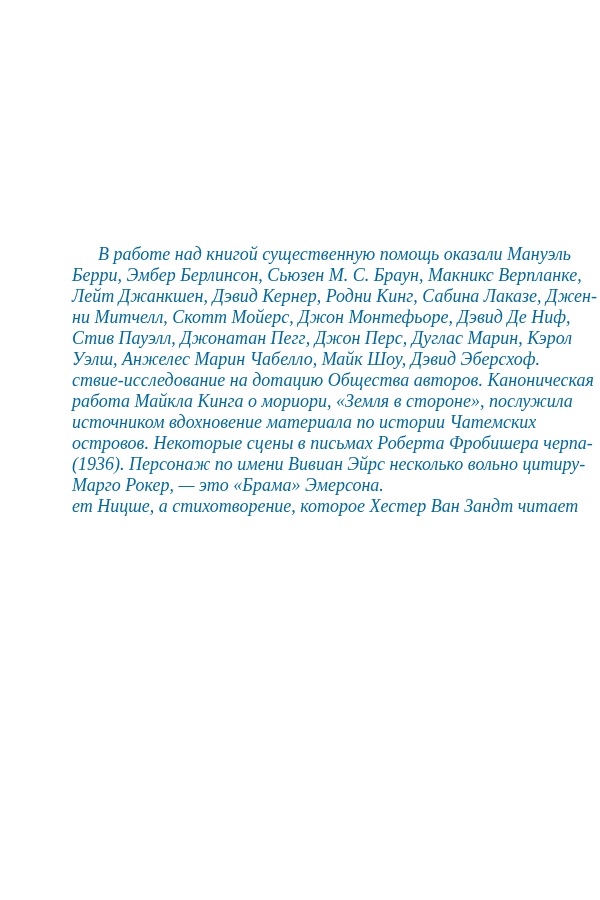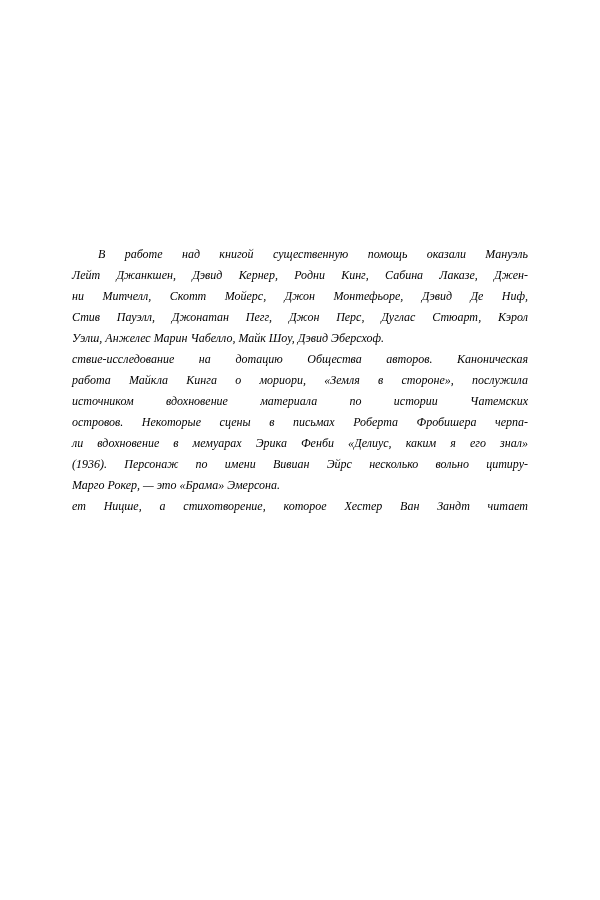--- a/index.html
+++ b/index.html
@@ -20,22 +20,22 @@
     top: 0;
     width: 600px;
     height: 900px;
     background: #ffffff;
   }
   .text-block {
     position: absolute;
     left: 72px;
     top: 244px;
     width: 456px;
-    color: #000000;
-    font-size: 12px;
+    color: #0369a1;
+    font-size: 18px;
     line-height: 21px;
     font-style: italic;
     font-weight: 400;
   }
   .paragraph {
     margin: 0;
     padding: 0;
   }
   .line {
     white-space: nowrap;
@@ -51,31 +51,31 @@
   }
 </style>
 </head>
 <body>
 
 <div class="page">
   <div class="text-block">
 
     <div class="paragraph">
       <div class="line indent">В работе над книгой существенную помощь оказали Мануэль</div>
+      <div class="line">Берри, Эмбер Берлинсон, Сьюзен М. С. Браун, Макникс Верпланке,</div>
       <div class="line">Лейт Джанкшен, Дэвид Кернер, Родни Кинг, Сабина Лаказе, Джен-</div>
       <div class="line">ни Митчелл, Скотт Мойерс, Джон Монтефьоре, Дэвид Де Ниф,</div>
-      <div class="line">Стив Пауэлл, Джонатан Пегг, Джон Перс, Дуглас Стюарт, Кэрол</div>
+      <div class="line">Стив Пауэлл, Джонатан Пегг, Джон Перс, Дуглас Марин, Кэрол</div>
       <div class="line last">Уэлш, Анжелес Марин Чабелло, Майк Шоу, Дэвид Эберсхоф.</div>
     </div>
 
     <div class="paragraph">
       <div class="line">ствие-исследование на дотацию Общества авторов. Каноническая</div>
       <div class="line">работа Майкла Кинга о мориори, «Земля в стороне», послужила</div>
       <div class="line">источником вдохновение материала по истории Чатемских</div>
       <div class="line">островов. Некоторые сцены в письмах Роберта Фробишера черпа-</div>
-      <div class="line">ли вдохновение в мемуарах Эрика Фенби «Делиус, каким я его знал»</div>
       <div class="line">(1936). Персонаж по имени Вивиан Эйрс несколько вольно цитиру-</div>
       <div class="line last">Марго Рокер, — это «Брама» Эмерсона.</div>
       <div class="line">ет Ницше, а стихотворение, которое Хестер Ван Зандт читает</div>
     </div>
 
   </div>
 </div>
 
 </body></html>

